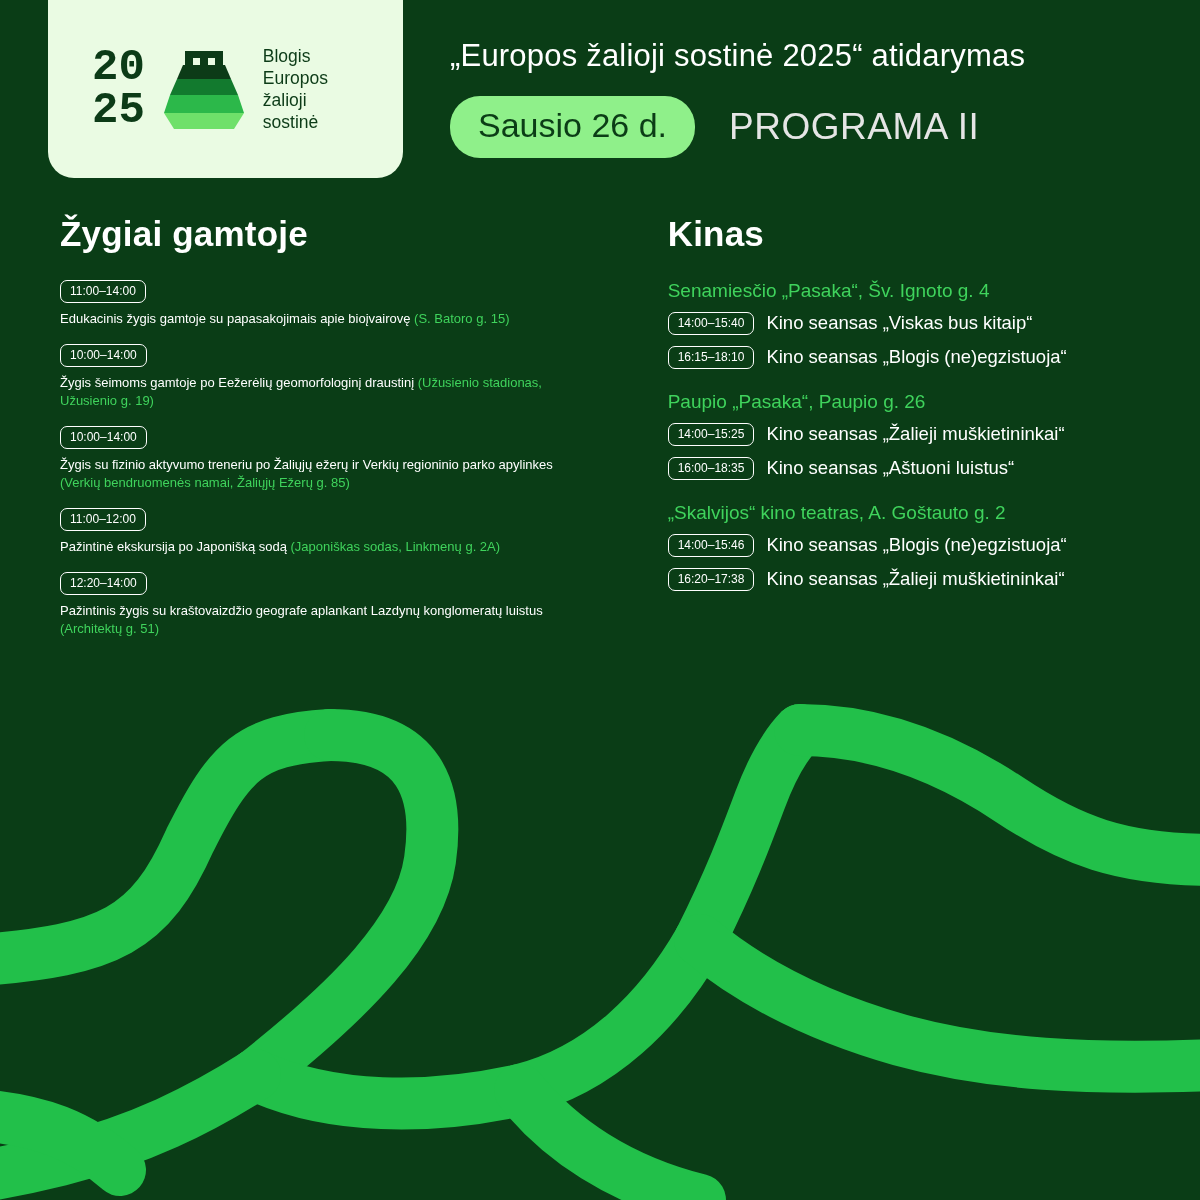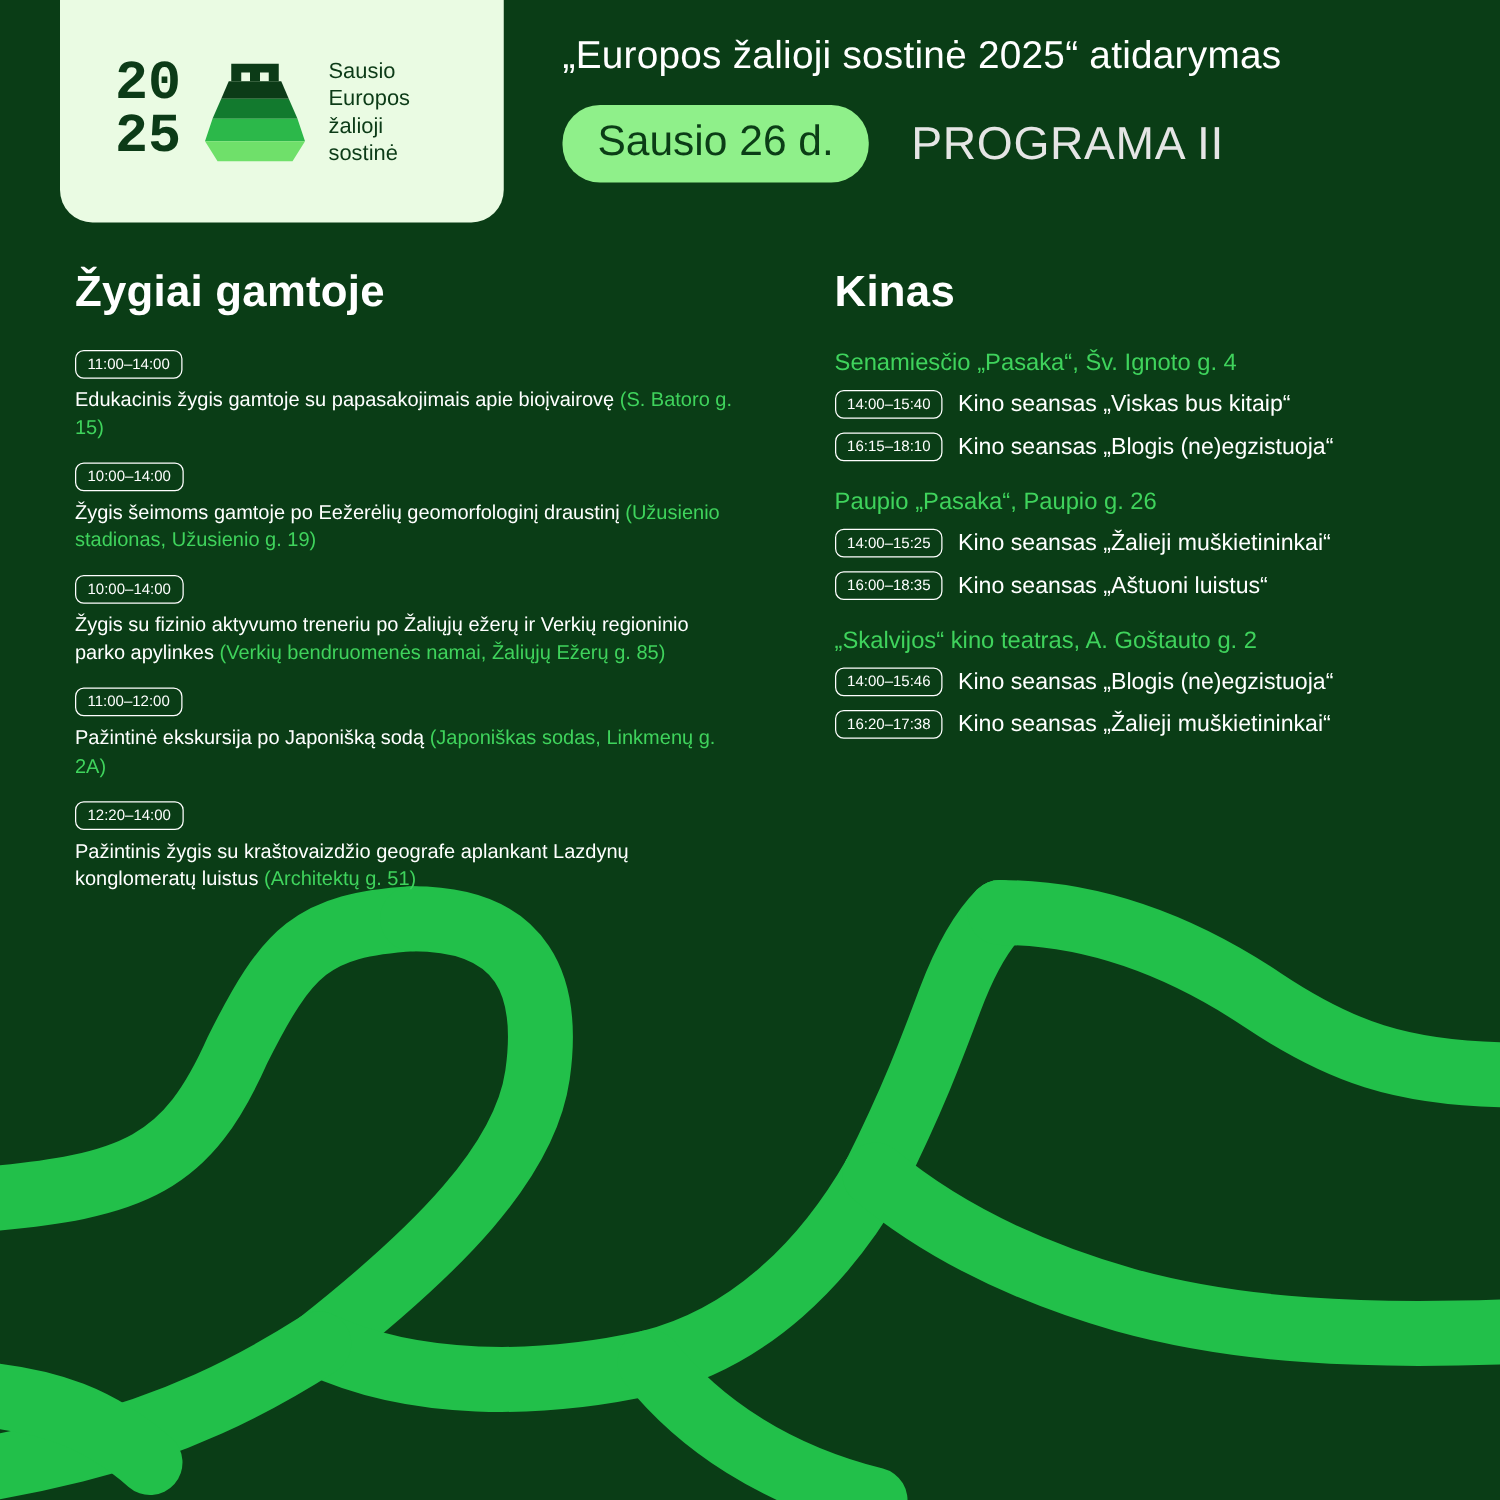--- a/index.html
+++ b/index.html
@@ -51,21 +51,21 @@
   .logo-words {
     font-family: "Liberation Sans", sans-serif;
     font-size: 17.5px;
     line-height: 1.27;
     color: #0c3b17;
     font-weight: 400;
   }
 
   .header-right {
     position: absolute;
-    left: 450px; top: 26px;
+    left: 450px; top: 38px;
     right: 40px;
   }
   .event-title {
     color: #ffffff;
     font-size: 31px;
     font-weight: 400;
     letter-spacing: 0.2px;
     white-space: nowrap;
   }
   .header-row2 {
@@ -115,21 +115,21 @@
     color: #ffffff;
     font-size: 12px;
     padding: 4px 9px 5px 9px;
     line-height: 1;
     white-space: nowrap;
   }
 
   .entry { margin-bottom: 16px; }
   .entry-desc {
     color: #ffffff;
-    font-size: 16px;
+    font-size: 13px;
     line-height: 1.38;
     margin-top: 7px;
   }
   .entry-desc .place { color: #3fd35c; }
 
   
   .venue {
     color: #3fd35c;
     font-size: 19px;
     margin: 0 0 10px 0;
@@ -171,21 +171,21 @@
       <div>25</div>
     </div>
     <svg class="logo-mark" viewBox="0 0 86 92">
       <path d="M24 8 h38 v14 h-8 v-7 h-7 v7 h-8 v-7 h-7 v7 h-8 z" fill="#0c3b17"></path>
       <path d="M22 22 h42 l6 14 h-54 z" fill="#0c3b17"></path>
       <path d="M16 36 h54 l7 16 h-68 z" fill="#127a2e"></path>
       <path d="M9 52 h68 l6 18 h-80 z" fill="#2cb84a"></path>
       <path d="M3 70 h80 l-10 16 h-60 z" fill="#6fe06a"></path>
     </svg>
     <div class="logo-words">
-      <div>Sausio</div>
+      <div>Blogis</div>
       <div>Europos</div>
       <div>žalioji</div>
       <div>sostinė</div>
     </div>
   </div>
 
   <div class="header-right">
     <div class="event-title">„Europos žalioji sostinė 2025“ atidarymas</div>
     <div class="header-row2">
       <div class="date-pill">Sausio 26 d.</div>

